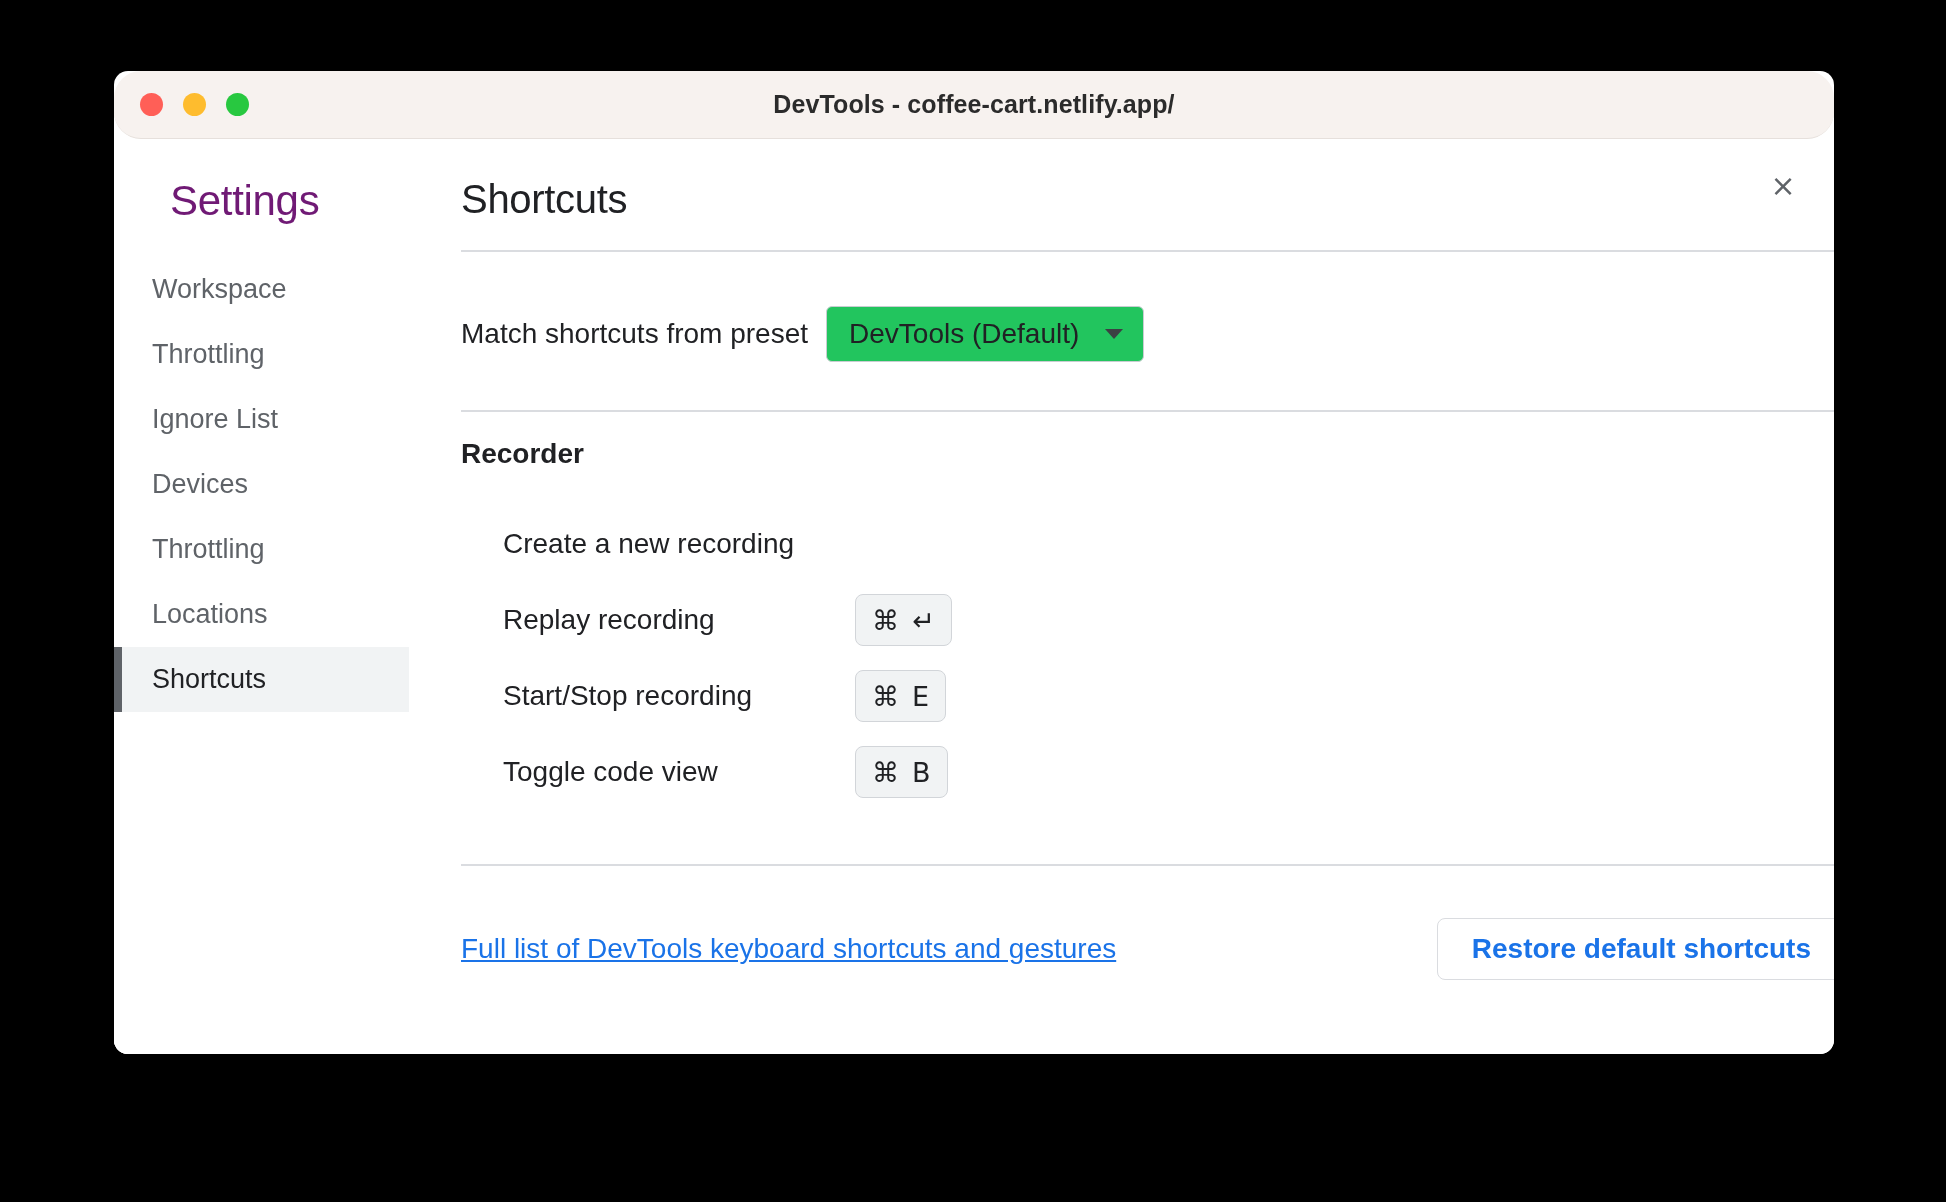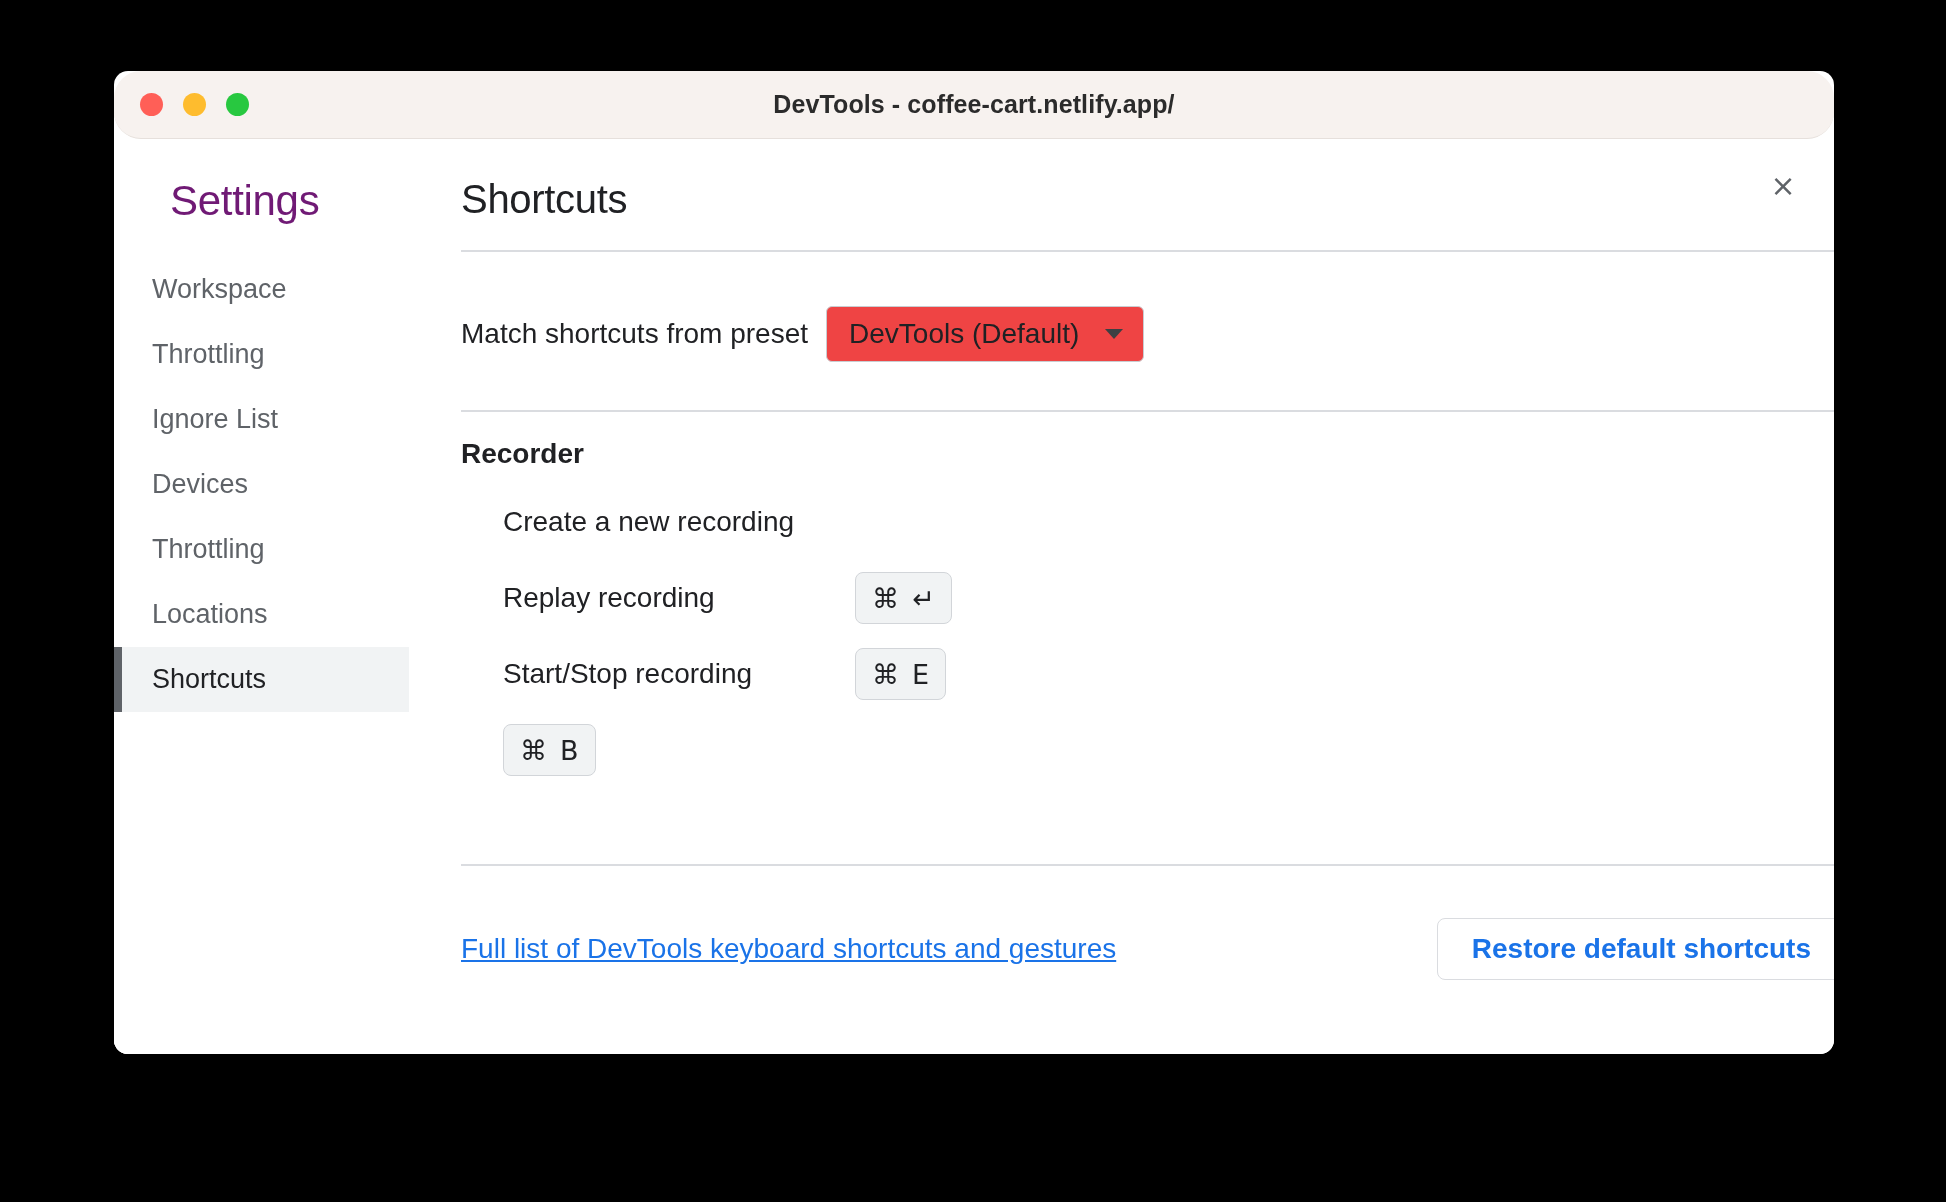--- a/index.html
+++ b/index.html
@@ -153,21 +153,21 @@
     width: 1385px;
     margin-top: 54px;
     margin-bottom: 48px;
     gap: 18px;
   }
   .preset-label {
     font-size: 28px;
     color: #202124;
   }
   .preset-select {
-    background: #ef4444;
+    background: #22c55e;
     border: 1px solid #c9cdd1;
     border-radius: 6px;
     height: 56px;
     min-width: 318px;
     display: flex;
     align-items: center;
     justify-content: space-between;
     padding: 0 20px 0 22px;
     font-size: 28px;
     color: #202124;
@@ -190,21 +190,21 @@
     height: 456px;
     overflow: hidden;
   }
   .shortcuts-inner {
     padding: 26px 0 0 0;
   }
   .section-title {
     font-size: 28px;
     font-weight: bold;
     color: #202124;
-    margin-bottom: 14px;
+    margin-bottom: 36px;
   }
   .shortcut-row {
     display: flex;
     align-items: center;
     height: 76px;
     padding-left: 42px;
   }
   .shortcut-name {
     font-size: 28px;
     color: #202124;
@@ -343,20 +343,21 @@
               <span class="shortcut-name">Start/Stop recording</span>
               <div class="keys">
                 <div class="key-chip">
                   <span>⌘</span>
                   <span>E</span>
                 </div>
               </div>
             </div>
 
             <div class="shortcut-row">
+              <span class="shortcut-name">Toggle code view</span>
               <div class="keys">
                 <div class="key-chip">
                   <span>⌘</span>
                   <span>B</span>
                 </div>
               </div>
             </div>
           </div>
 
         </div>

